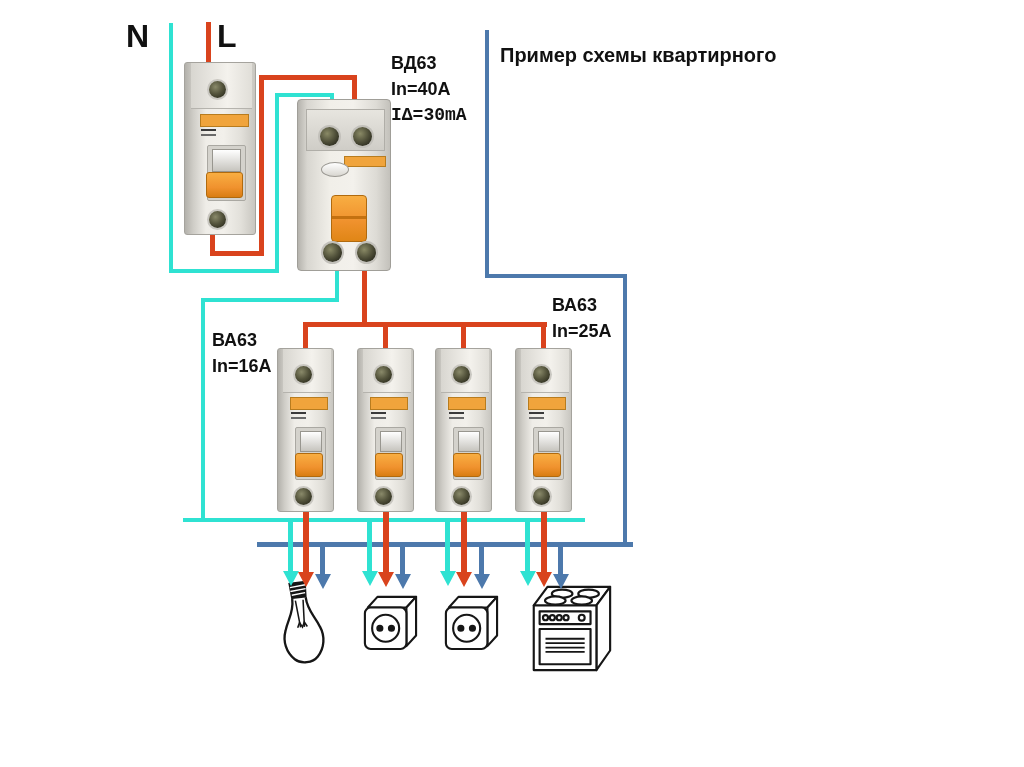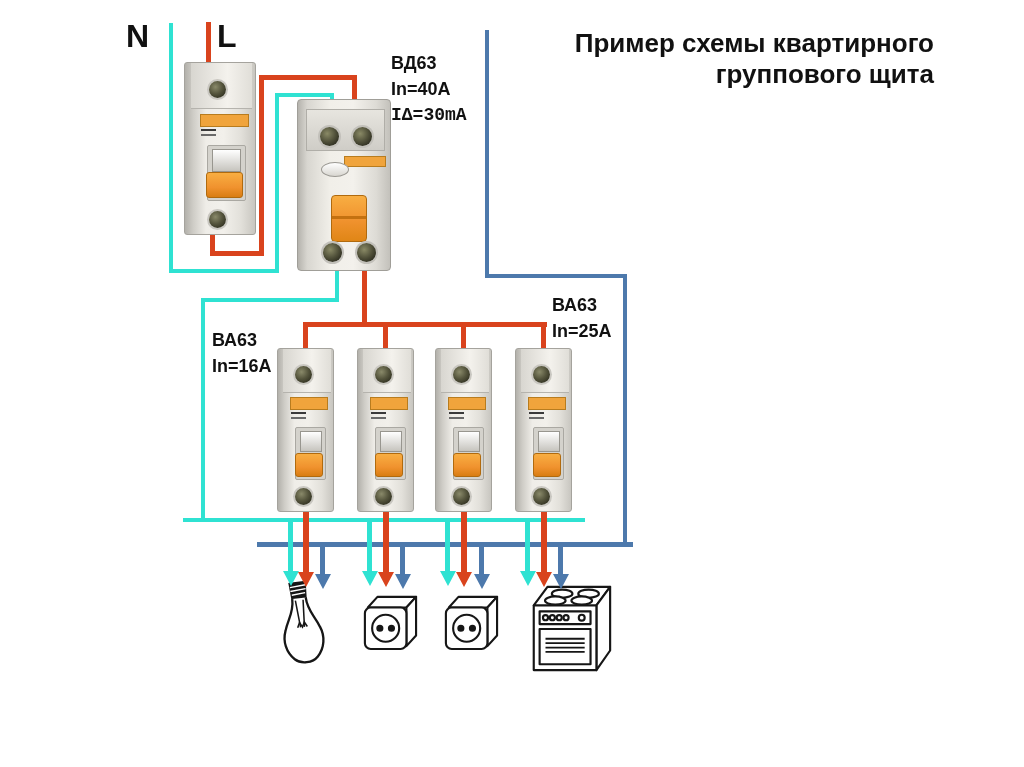--- a/index.html
+++ b/index.html
@@ -12,22 +12,22 @@
   .wire.pe{background:var(--protective-earth-wire,#4d79ac);}
   
   .arr{position:absolute;z-index:3;}
   .arr::after{content:'';position:absolute;top:100%;left:50%;margin-left:-8px;
               border:8px solid transparent;border-top:15px solid currentColor;border-bottom:0;}
   .arr.n{background:var(--neutral-wire,#2fe2d2);color:var(--neutral-wire,#2fe2d2);width:5px;}
   .arr.l{background:var(--phase-wire,#d9431d);color:var(--phase-wire,#d9431d);width:6px;}
   .arr.pe{background:var(--protective-earth-wire,#4d79ac);color:var(--protective-earth-wire,#4d79ac);width:5px;}
   
   .term-lbl{position:absolute;font-weight:bold;font-size:32px;z-index:5;}
-  .title{position:absolute;left:500px;top:28px;width:434px;text-align:right;
-         font-weight:bold;font-size:26px;line-height:31px;z-index:5;}
+  .title{position:absolute;left:500px;top:40px;width:434px;
+         font-weight:bold;font-size:20px;line-height:31px;z-index:5;}
   .dev-lbl{position:absolute;font-weight:bold;font-size:18px;line-height:26px;z-index:5;}
   .serifline{font-family:Liberation Mono, monospace;}
   
   .cb{position:absolute;z-index:4;}
   .cb-body{position:absolute;inset:0;border:1px solid #a5a39d;border-radius:3px;
      background:linear-gradient(90deg,#b3b1ab 0%,#cfcdc7 12%,#efede8 30%,#f2f0eb 55%,#e2e0da 80%,#c8c6c0 100%);}
   .cb-head{position:absolute;left:10%;right:6%;top:1px;height:26%;
      background:linear-gradient(90deg,#d8d6d0,#f4f2ed 60%,#e0ded8);border-bottom:1px solid #b5b3ad;}
   .cb-screw{position:absolute;left:46%;width:17px;height:17px;margin-left:-8px;border-radius:50%;
      background:radial-gradient(circle at 38% 35%,#8a8a6a 0%,#55553d 45%,#1d1d12 100%);
@@ -70,21 +70,20 @@
 </head>
 <body>
 
 <div class="canvas">
 
   <div class="term-lbl" style="left:126px;top:18px;">N</div>
   <div class="term-lbl" style="left:217px;top:18px;">L</div>
 
   <div class="title">
     <div>Пример схемы квартирного</div>
-    <div>группового щита</div>
   </div>
 
   <div class="wire n" style="left:169px;top:23px;width:4px;height:250px;"></div>
   <div class="wire n" style="left:169px;top:269px;width:110px;height:4px;"></div>
   <div class="wire n" style="left:275px;top:93px;width:4px;height:180px;"></div>
   <div class="wire n" style="left:275px;top:93px;width:59px;height:4px;"></div>
   <div class="wire n" style="left:330px;top:95px;width:4px;height:25px;"></div>
   <div class="wire n" style="left:335px;top:262px;width:4px;height:40px;"></div>
   <div class="wire n" style="left:201px;top:298px;width:138px;height:4px;"></div>
   <div class="wire n" style="left:201px;top:298px;width:4px;height:224px;"></div>

